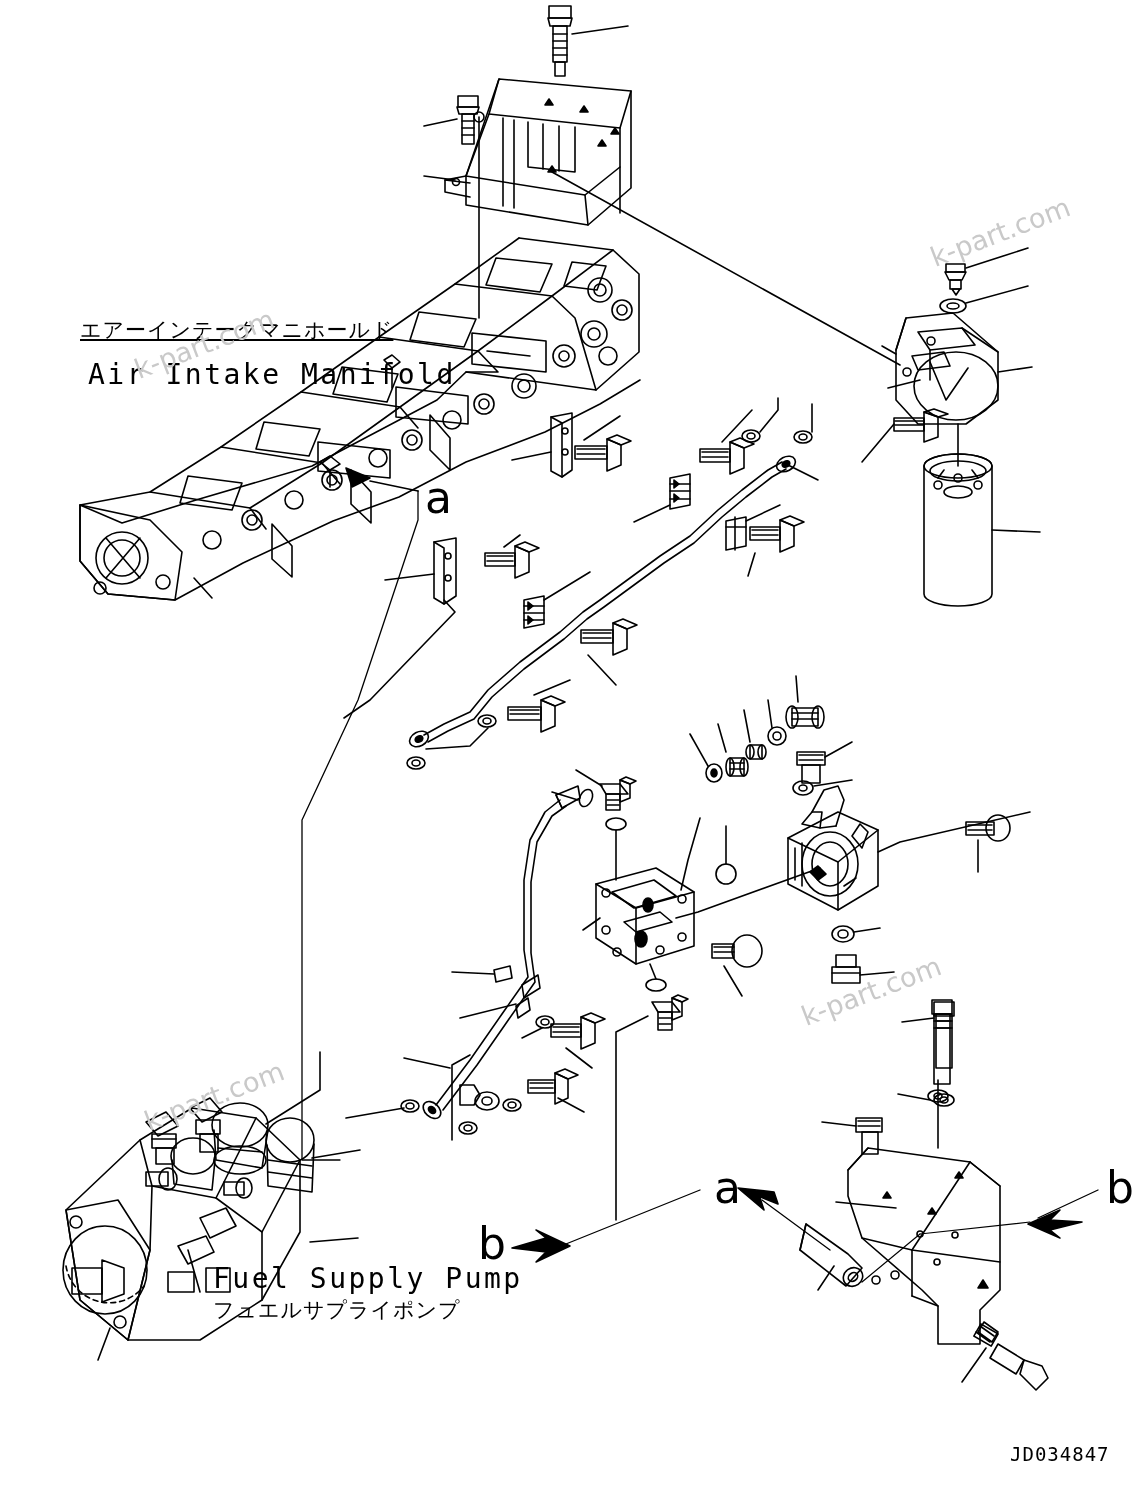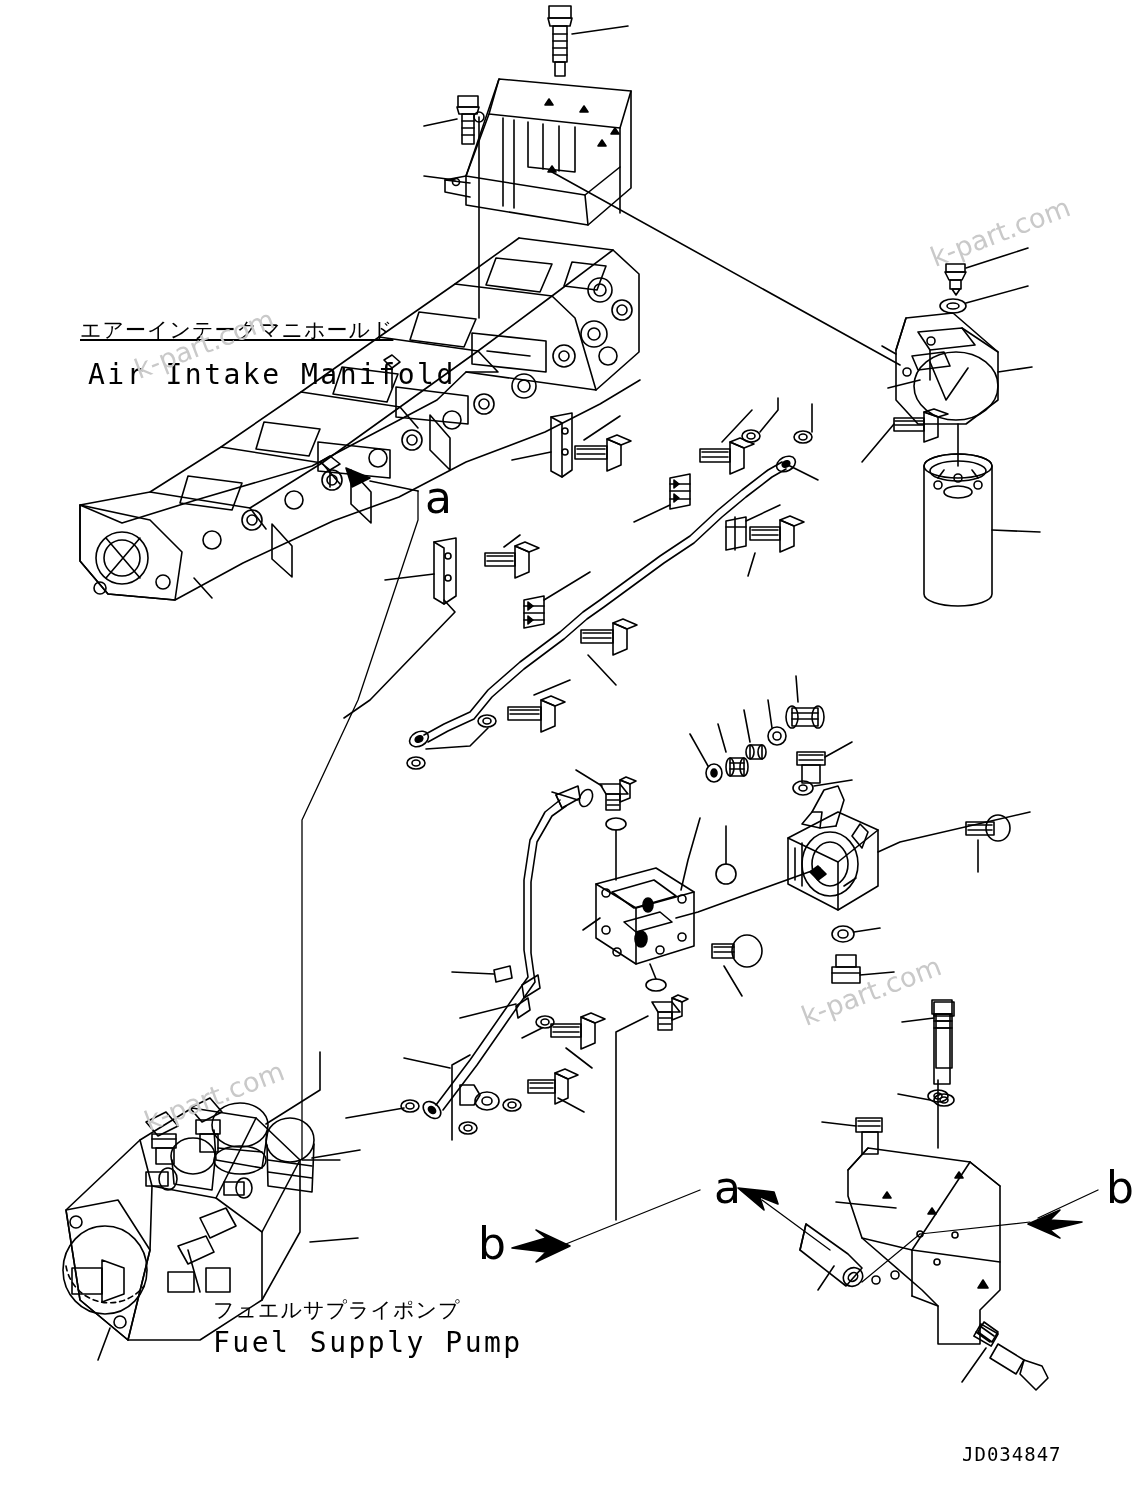--- a/index.html
+++ b/index.html
@@ -8,21 +8,21 @@
     position:relative;
     width:1146px;height:1492px;
     background:#ffffff;
     overflow:hidden;
   }
   #sheet svg{position:absolute;left:0;top:0;}
   .lbl{position:absolute;white-space:pre;color:#000;}
   .jp{font-family:"DejaVu Sans",sans-serif;font-size:21px;letter-spacing:1px;}
   .en{font-family:"DejaVu Sans Mono","Liberation Mono",monospace;font-size:28px;letter-spacing:2.5px;}
   .callout{font-family:"DejaVu Sans",sans-serif;font-size:44px;line-height:1;}
-  .drawno{font-family:"DejaVu Sans Mono","Liberation Mono",monospace;font-size:19px;letter-spacing:1px;}
+  .drawno{font-family:"DejaVu Sans Mono","Liberation Mono",monospace;font-size:19px;letter-spacing:1px;margin-left:48px;}
   .wm{
     position:absolute;white-space:nowrap;
     font-family:"DejaVu Sans",sans-serif;
     font-size:27px;color:#c9c9c9;
     transform-origin:0 0;
     -webkit-user-select:none;user-select:none;
   }
 </style>
 </head>
 <body>
@@ -608,21 +608,21 @@
     <path d="M1038 1218 L1098 1190" stroke-width="1.3"></path>
     <path d="M1030 1222 L920 1234" stroke-width="1.2"></path>
   </g>
 
 </svg>
 
 <div class="lbl jp" style="left:80px;top:316px;text-decoration:underline;">エアーインテークマニホールド</div>
 <div class="lbl en" style="left:88px;top:358px;">Air Intake Manifold</div>
 
 <div class="lbl jp" style="left:213px;top:1296px;font-family:Liberation Serif, serif;">フュエルサプライポンプ</div>
-<div class="lbl en" style="left:213px;top:1326px;">Fuel Supply Pump</div>
+<div class="lbl en" style="left:213px;top:1262px;">Fuel Supply Pump</div>
 
 <div class="lbl callout" style="left:425px;top:476px;">a</div>
 <div class="lbl callout" style="left:478px;top:1222px;">b</div>
 <div class="lbl callout" style="left:714px;top:1166px;">a</div>
 <div class="lbl callout" style="left:1106px;top:1166px;">b</div>
 
 <div class="lbl drawno" style="left:962px;top:1443px;">JD034847</div>
 
 <div class="wm" style="left:926px;top:244px;transform:rotate(-21deg);">k-part.com</div>
 <div class="wm" style="left:130px;top:356px;transform:rotate(-21deg);">k-part.com</div>

